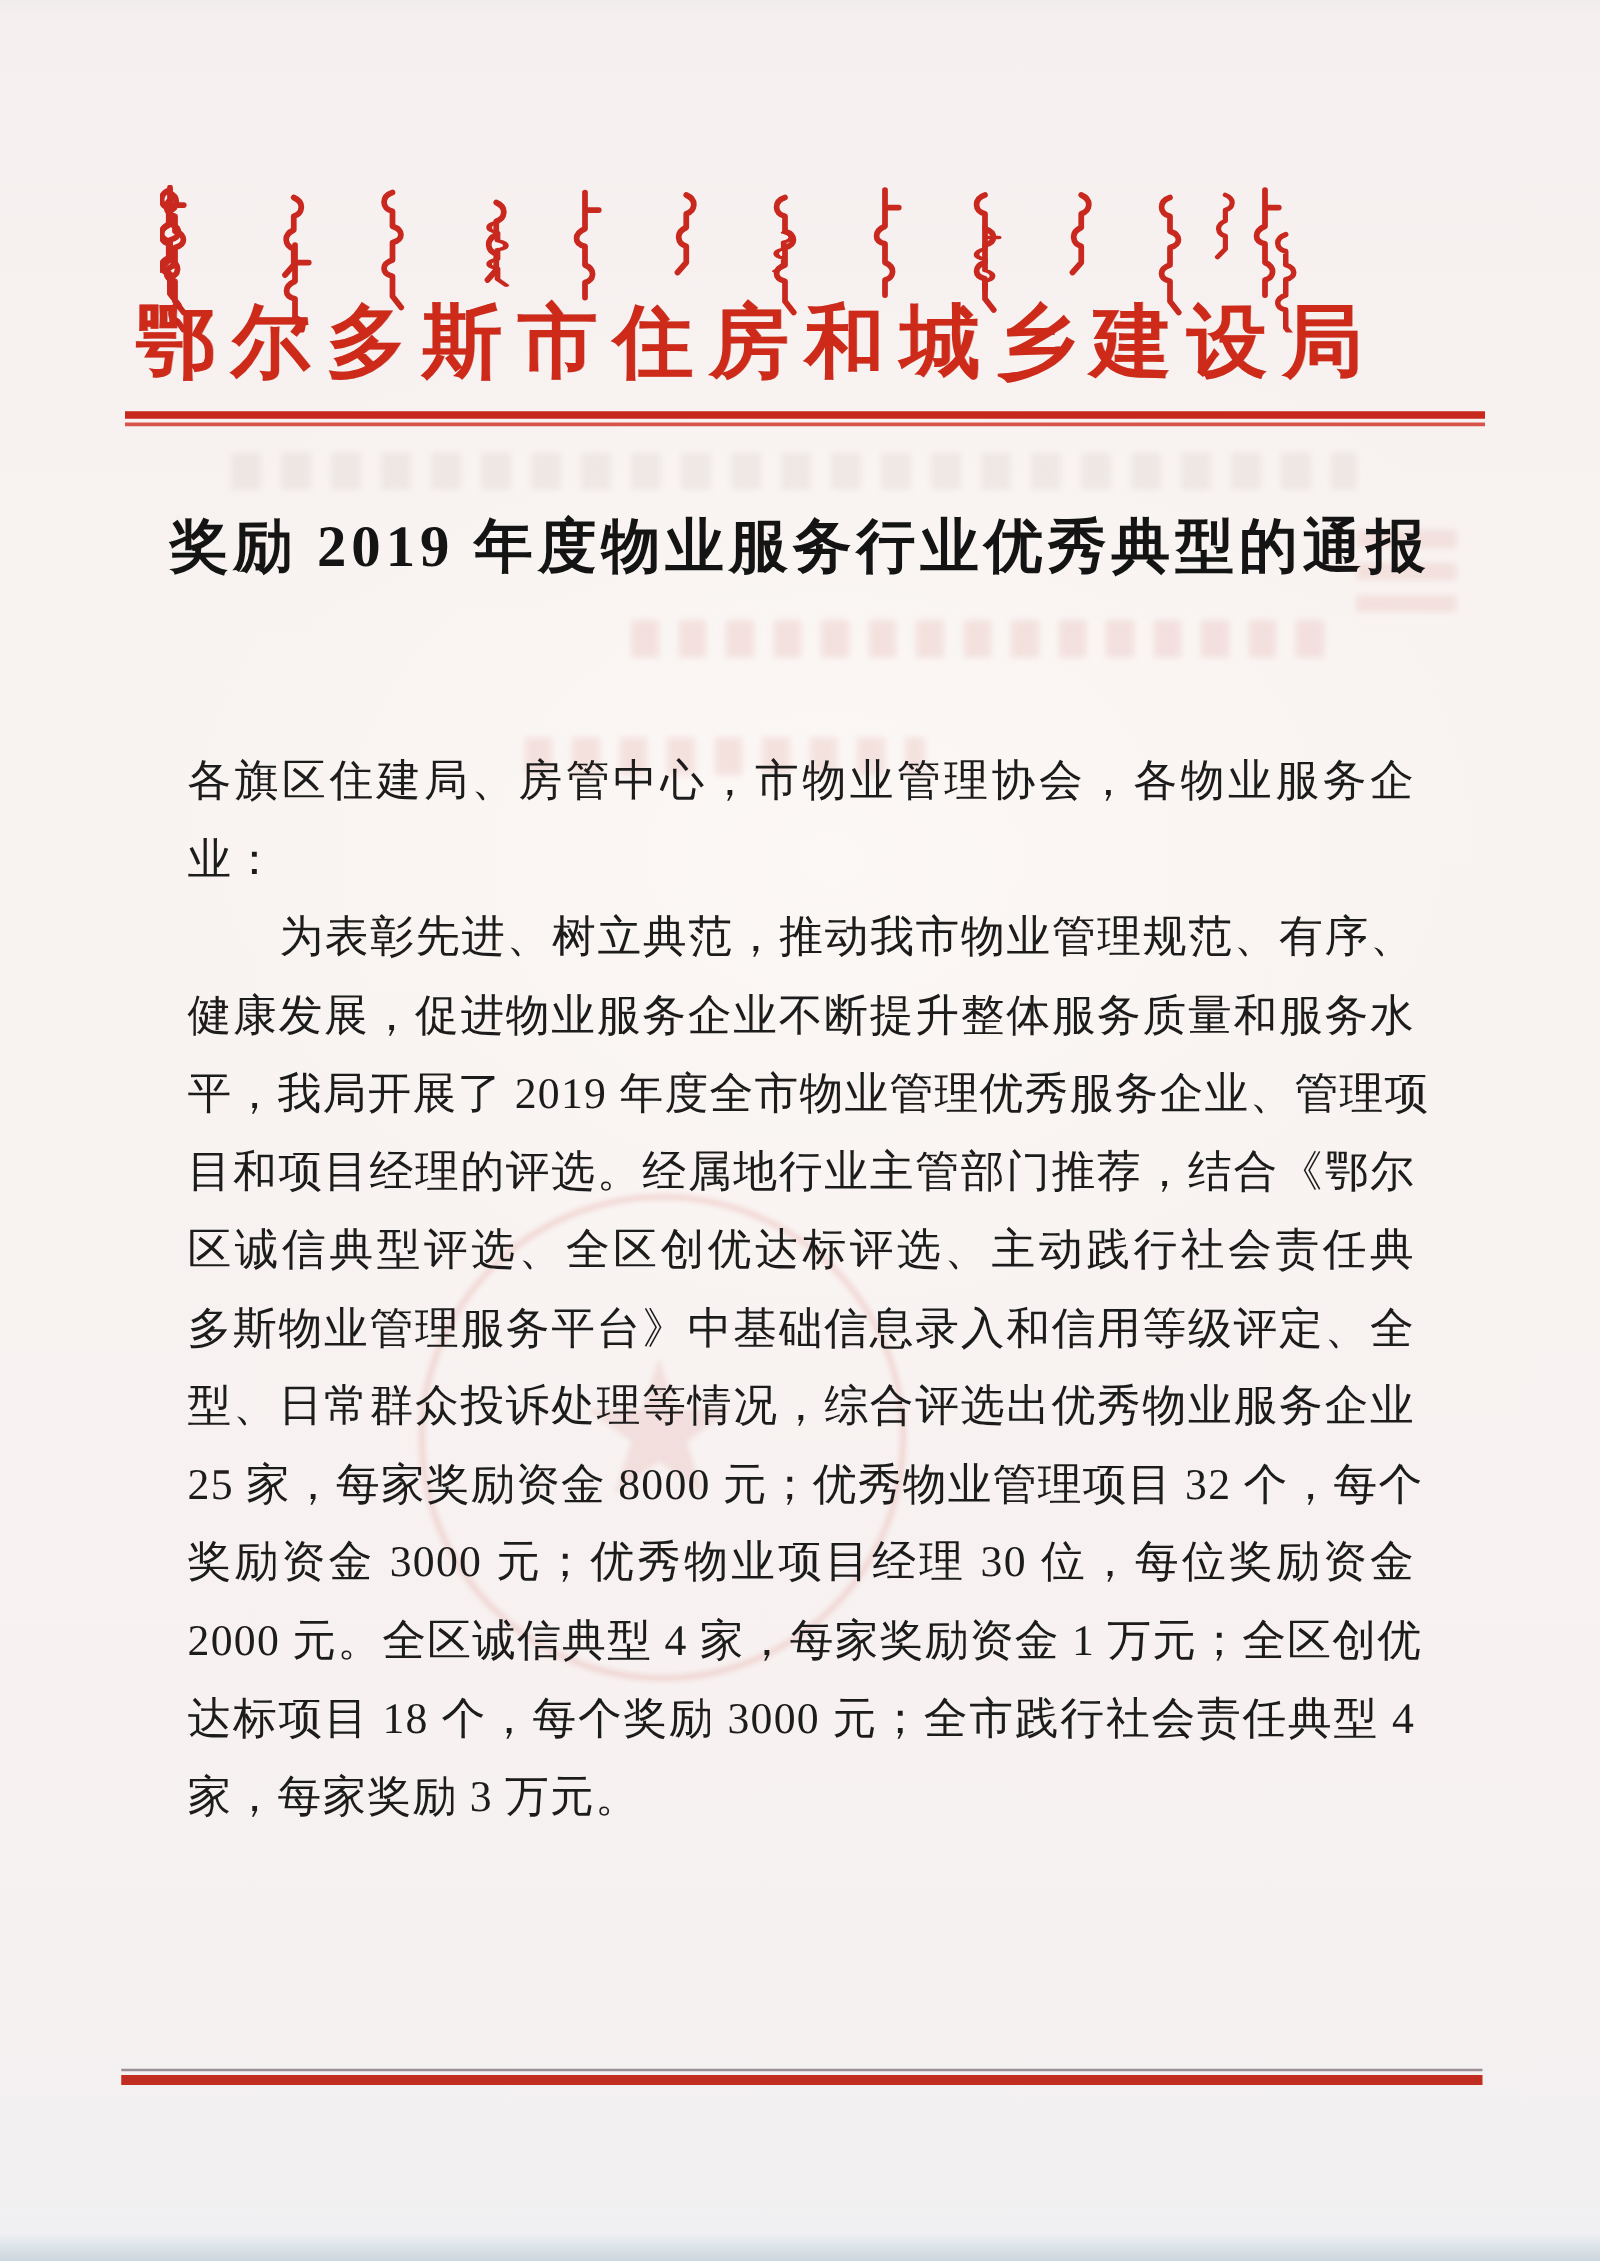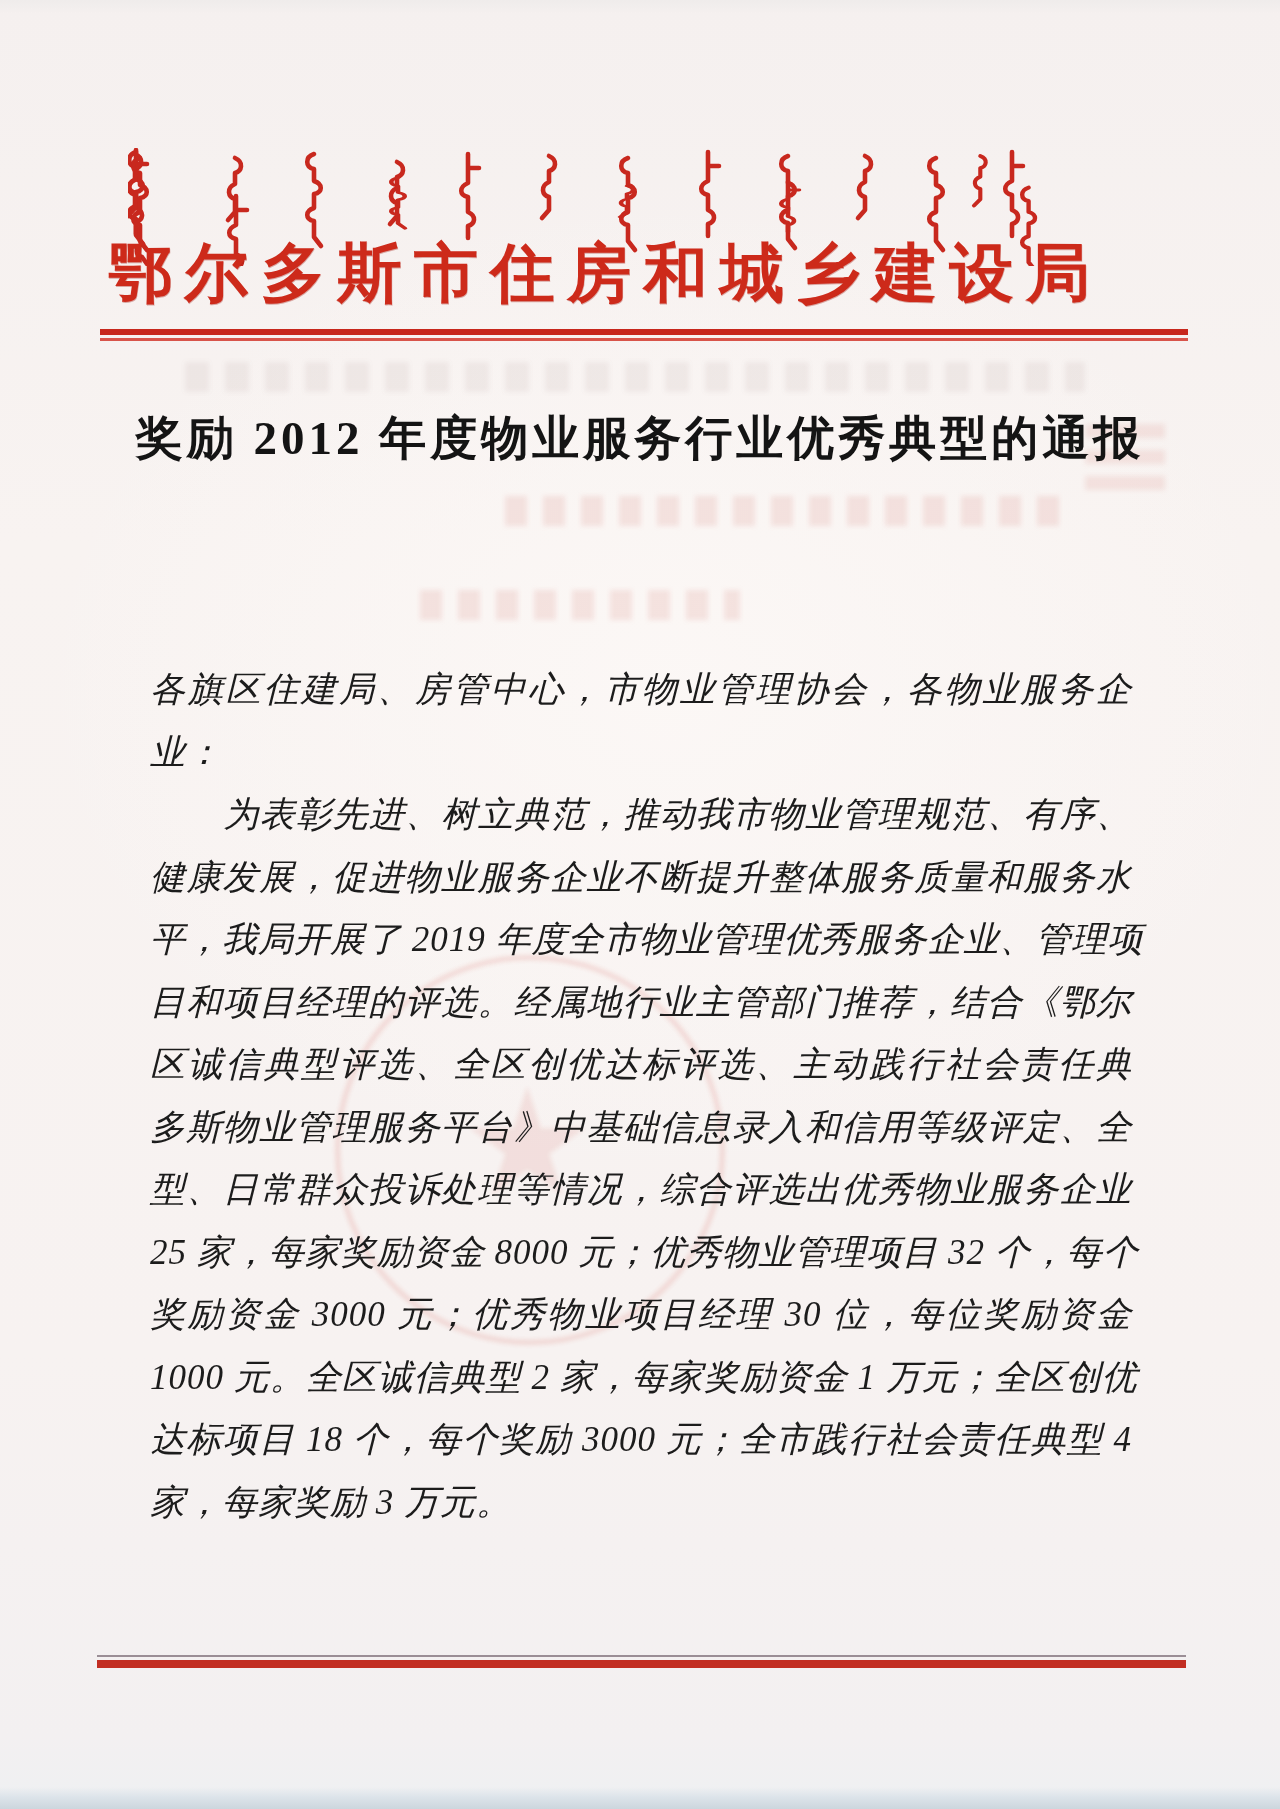--- a/index.html
+++ b/index.html
@@ -68,25 +68,24 @@
   .doc-title .title-line {
     font-size: 47px;
     line-height: 65px;
     letter-spacing: 4px;
     white-space: nowrap;
   }
 
   
   .doc-body {
     position: absolute;
-    left: 150px; top: 659px;
+    left: 150px; top: 594px;
     width: 982px;
     color: #1c1c1c;
     font-size: 35px;
-    font-style: italic;
   }
   .doc-body .line {
     height: 62.5px;
     line-height: 62.5px;
     text-align: justify;
     text-align-last: justify;
     letter-spacing: 1px;
     white-space: nowrap;
   }
   .doc-body .line.no-stretch { text-align-last: left; }
@@ -204,36 +203,36 @@
   <div class="ghost row pink g2"></div>
   <div class="ghost row pink g3"></div>
   <div class="ghost g4"></div>
 
   <div class="stamp">
     <div class="ring"></div>
     <div class="star">★</div>
   </div>
 
   <div class="doc-title">
-    <div class="title-line">奖励 2012 年度物业服务行业优秀典型的通报</div>
+    <div class="title-line">奖励 2019 年度物业服务行业优秀典型的通报</div>
   </div>
 
   <div class="doc-body">
     <div class="line">各旗区住建局、房管中心，市物业管理协会，各物业服务企</div>
     <div class="line no-stretch">业：</div>
     <div class="line indent">为表彰先进、树立典范，推动我市物业管理规范、有序、</div>
     <div class="line">健康发展，促进物业服务企业不断提升整体服务质量和服务水</div>
     <div class="line">平，我局开展了 2019 年度全市物业管理优秀服务企业、管理项</div>
     <div class="line">目和项目经理的评选。经属地行业主管部门推荐，结合《鄂尔</div>
     <div class="line">区诚信典型评选、全区创优达标评选、主动践行社会责任典</div>
     <div class="line">多斯物业管理服务平台》中基础信息录入和信用等级评定、全</div>
     <div class="line">型、日常群众投诉处理等情况，综合评选出优秀物业服务企业</div>
     <div class="line">25 家，每家奖励资金 8000 元；优秀物业管理项目 32 个，每个</div>
     <div class="line">奖励资金 3000 元；优秀物业项目经理 30 位，每位奖励资金</div>
-    <div class="line">1000 元。全区诚信典型 2 家，每家奖励资金 1 万元；全区创优</div>
+    <div class="line">2000 元。全区诚信典型 4 家，每家奖励资金 1 万元；全区创优</div>
     <div class="line">达标项目 18 个，每个奖励 3000 元；全市践行社会责任典型 4</div>
     <div class="line no-stretch">家，每家奖励 3 万元。</div>
   </div>
 
   <div class="rule-bottom">
     <div class="thin"></div>
     <div class="gap"></div>
     <div class="thick"></div>
   </div>
 

